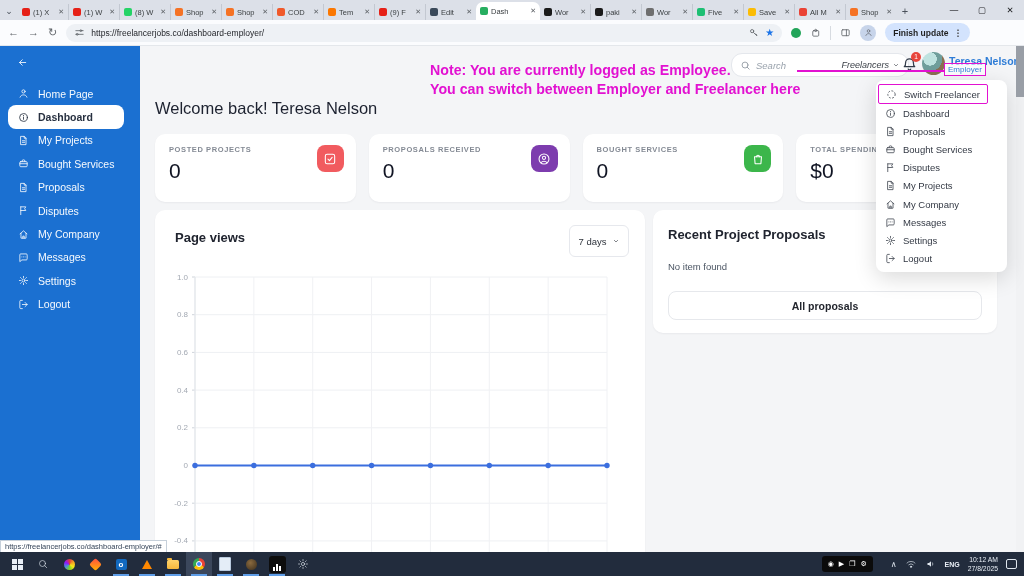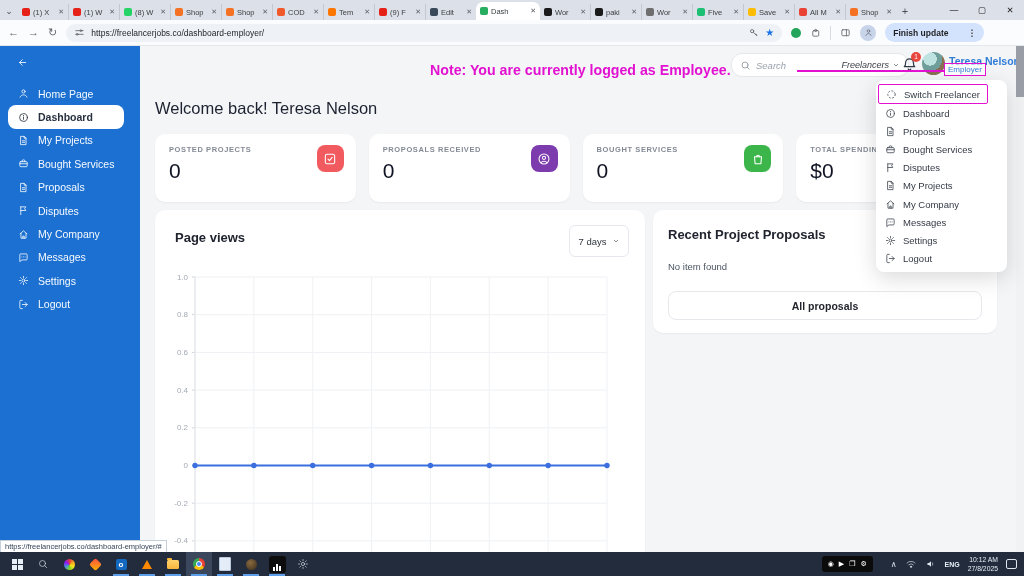--- a/index.html
+++ b/index.html
@@ -29,21 +29,21 @@
     border-bottom:1px solid #e4e7eb;display:flex;align-items:center;gap:9px;padding:0 8px;z-index:8;}
   .nav-ic{font-size:11px;color:#5f6368;line-height:25px;}
   .urlpill{flex:1;height:18px;background:#eef1f5;border-radius:9px;display:flex;align-items:center;
     gap:6px;padding:0 8px;max-width:700px;}
   .url-text{font-size:8.5px;color:#24262b;flex:1;white-space:nowrap;overflow:hidden;}
   .tb-svg{width:11px;height:11px;fill:none;stroke:#5f6368;stroke-width:1.8;stroke-linecap:round;stroke-linejoin:round;flex:0 0 auto;}
   .star{color:#1a73e8;font-size:10px;line-height:18px;}
   .ext-green{width:10px;height:10px;border-radius:50%;background:#23a55a;flex:0 0 10px;}
   .vdiv{width:1px;height:14px;background:#d7dbe1;}
   .prof-av{width:16px;height:16px;border-radius:50%;background:#c7d4ea;display:flex;align-items:center;justify-content:center;}
-  .finish{height:19px;background:#d3e3fd;border-radius:10px;display:flex;align-items:center;gap:19px;
+  .finish{height:19px;background:#d3e3fd;border-radius:10px;display:flex;align-items:center;gap:5px;
     padding:0 8px;font-size:8.5px;color:#1f1f1f;font-weight:700;}
   .kebab{font-size:9px;color:#444;}
 
   
   .sidebar{position:absolute;top:45px;left:0;width:140px;bottom:24px;background:var(--blue);z-index:2;color:#fff;}
   .back{margin:12px 0 10px 17px;width:14px;height:14px;color:#fff;}
   .side-item{height:23.4px;display:flex;align-items:center;gap:9px;padding-left:18px;
     font-size:10.5px;font-weight:500;color:rgba(255,255,255,.96);}
   .side-item.active{background:#fff;color:#273040;border-radius:8px;margin:0 16px 0 8px;padding-left:10px;font-weight:600;}
   .icn{width:11px;height:11px;fill:none;stroke:currentColor;stroke-width:1.8;stroke-linecap:round;stroke-linejoin:round;flex:0 0 auto;}
@@ -567,20 +567,21 @@
         <svg class="icn" viewBox="0 0 24 24">
           <path d="M9.5 21H6a2 2 0 0 1-2-2V5a2 2 0 0 1 2-2h3.5"></path>
           <path d="M15.5 16.5L20 12l-4.5-4.5"></path>
           <path d="M20 12H9.5"></path>
         </svg>
         <span>Logout</span>
       </div>
     </div>
 
   <div class="magenta note1">Note: You are currently logged as Employee.</div>
+  <div class="magenta note2">You can switch between Employer and Freelancer here</div>
   <div class="connector"></div>
 
   <div class="scrollbar"></div>
   <div class="scroll-thumb"></div>
   <div class="status-tip">https://freelancerjobs.co/dashboard-employer/#</div>
 
   <div class="taskbar">
     <div class="tb-left">
       <div class="tb-icon">
           <span class="win-logo">

